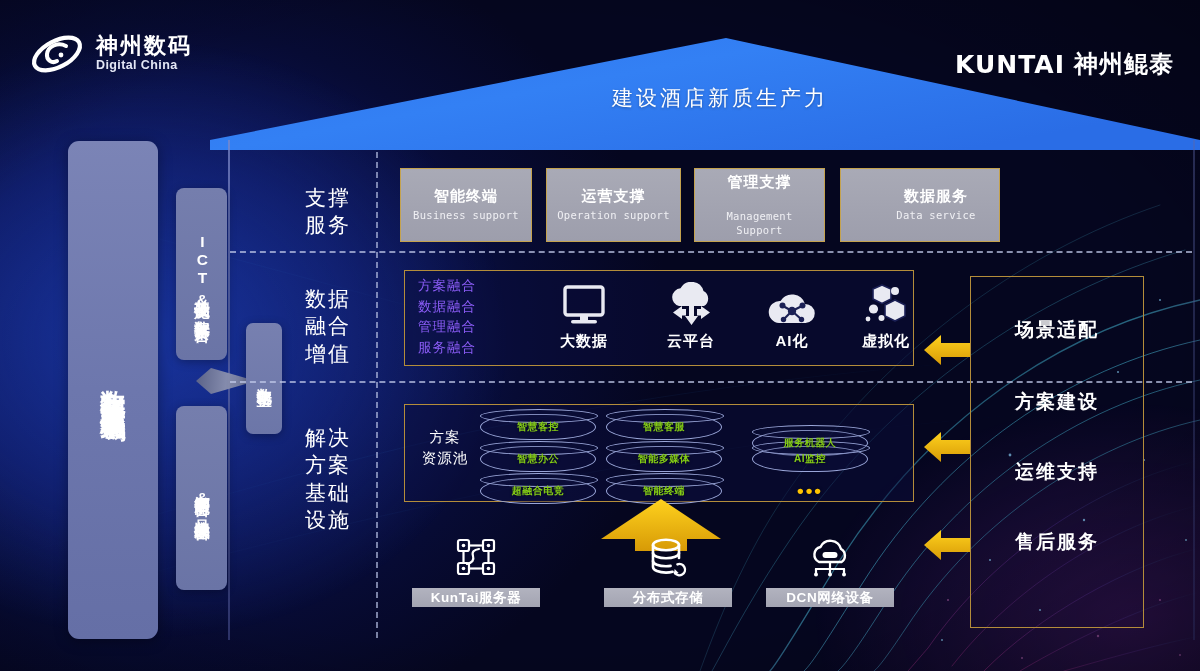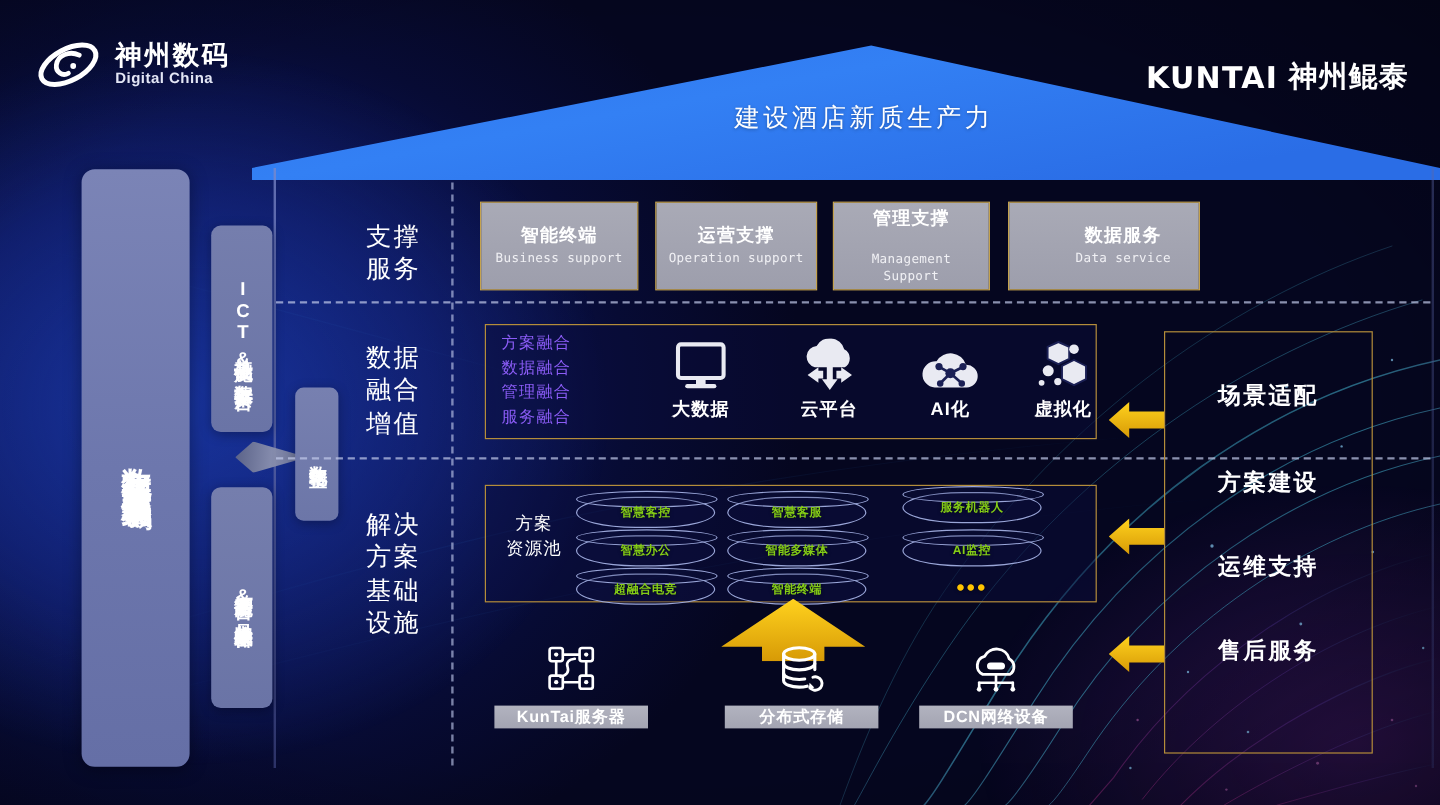--- a/index.html
+++ b/index.html
@@ -428,21 +428,21 @@
   <div class="cyl" style="left:480px;top:414px;">
     <div class="body"></div>
       <div class="top"></div>
     <div class="lb">智慧客控</div>
   </div>
   <div class="cyl" style="left:606px;top:414px;">
     <div class="body"></div>
       <div class="top"></div>
     <div class="lb">智慧客服</div>
   </div>
-  <div class="cyl" style="left:752px;top:410px;">
+  <div class="cyl" style="left:752px;top:430px;">
     <div class="body"></div>
       <div class="top"></div>
     <div class="lb">服务机器人</div>
   </div>
 
   <div class="cyl" style="left:480px;top:446px;">
     <div class="body"></div>
       <div class="top"></div>
     <div class="lb">智慧办公</div>
   </div>

